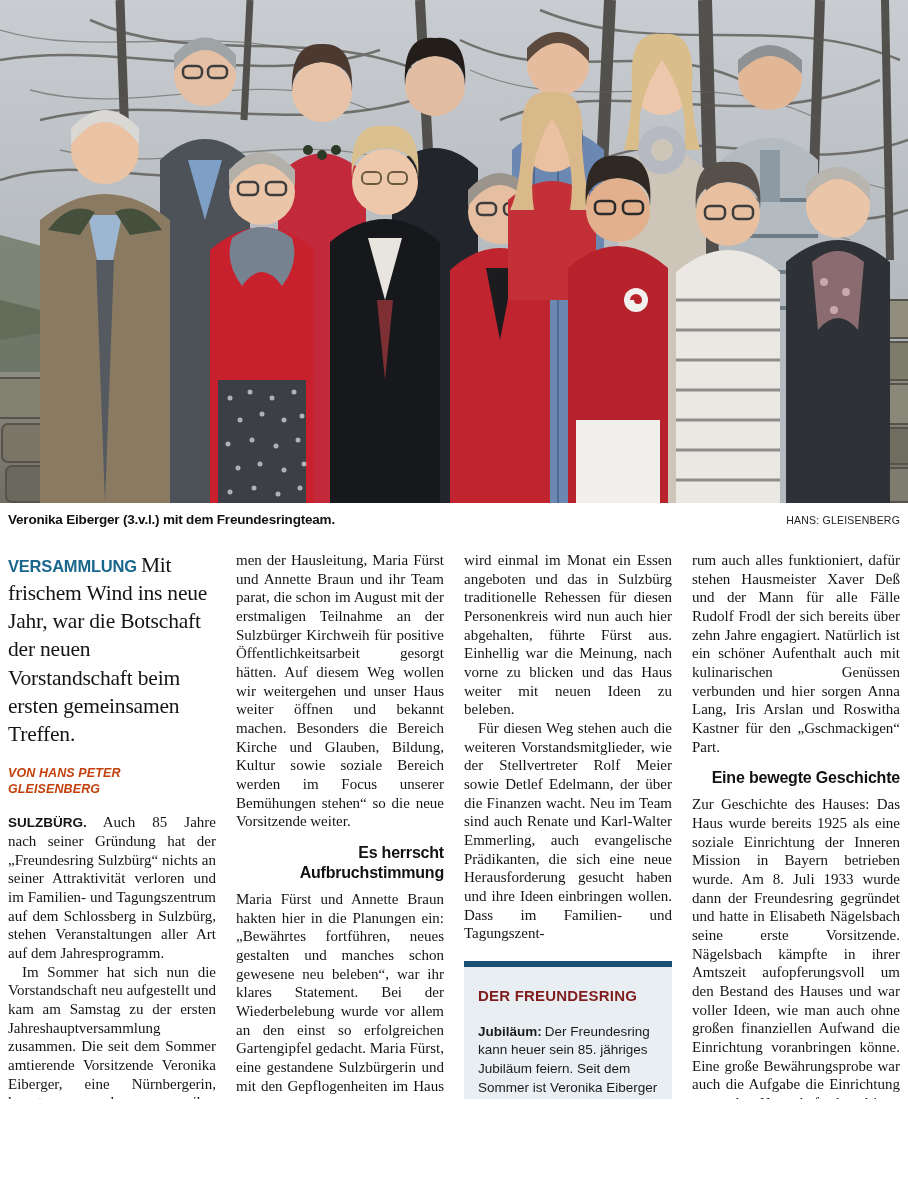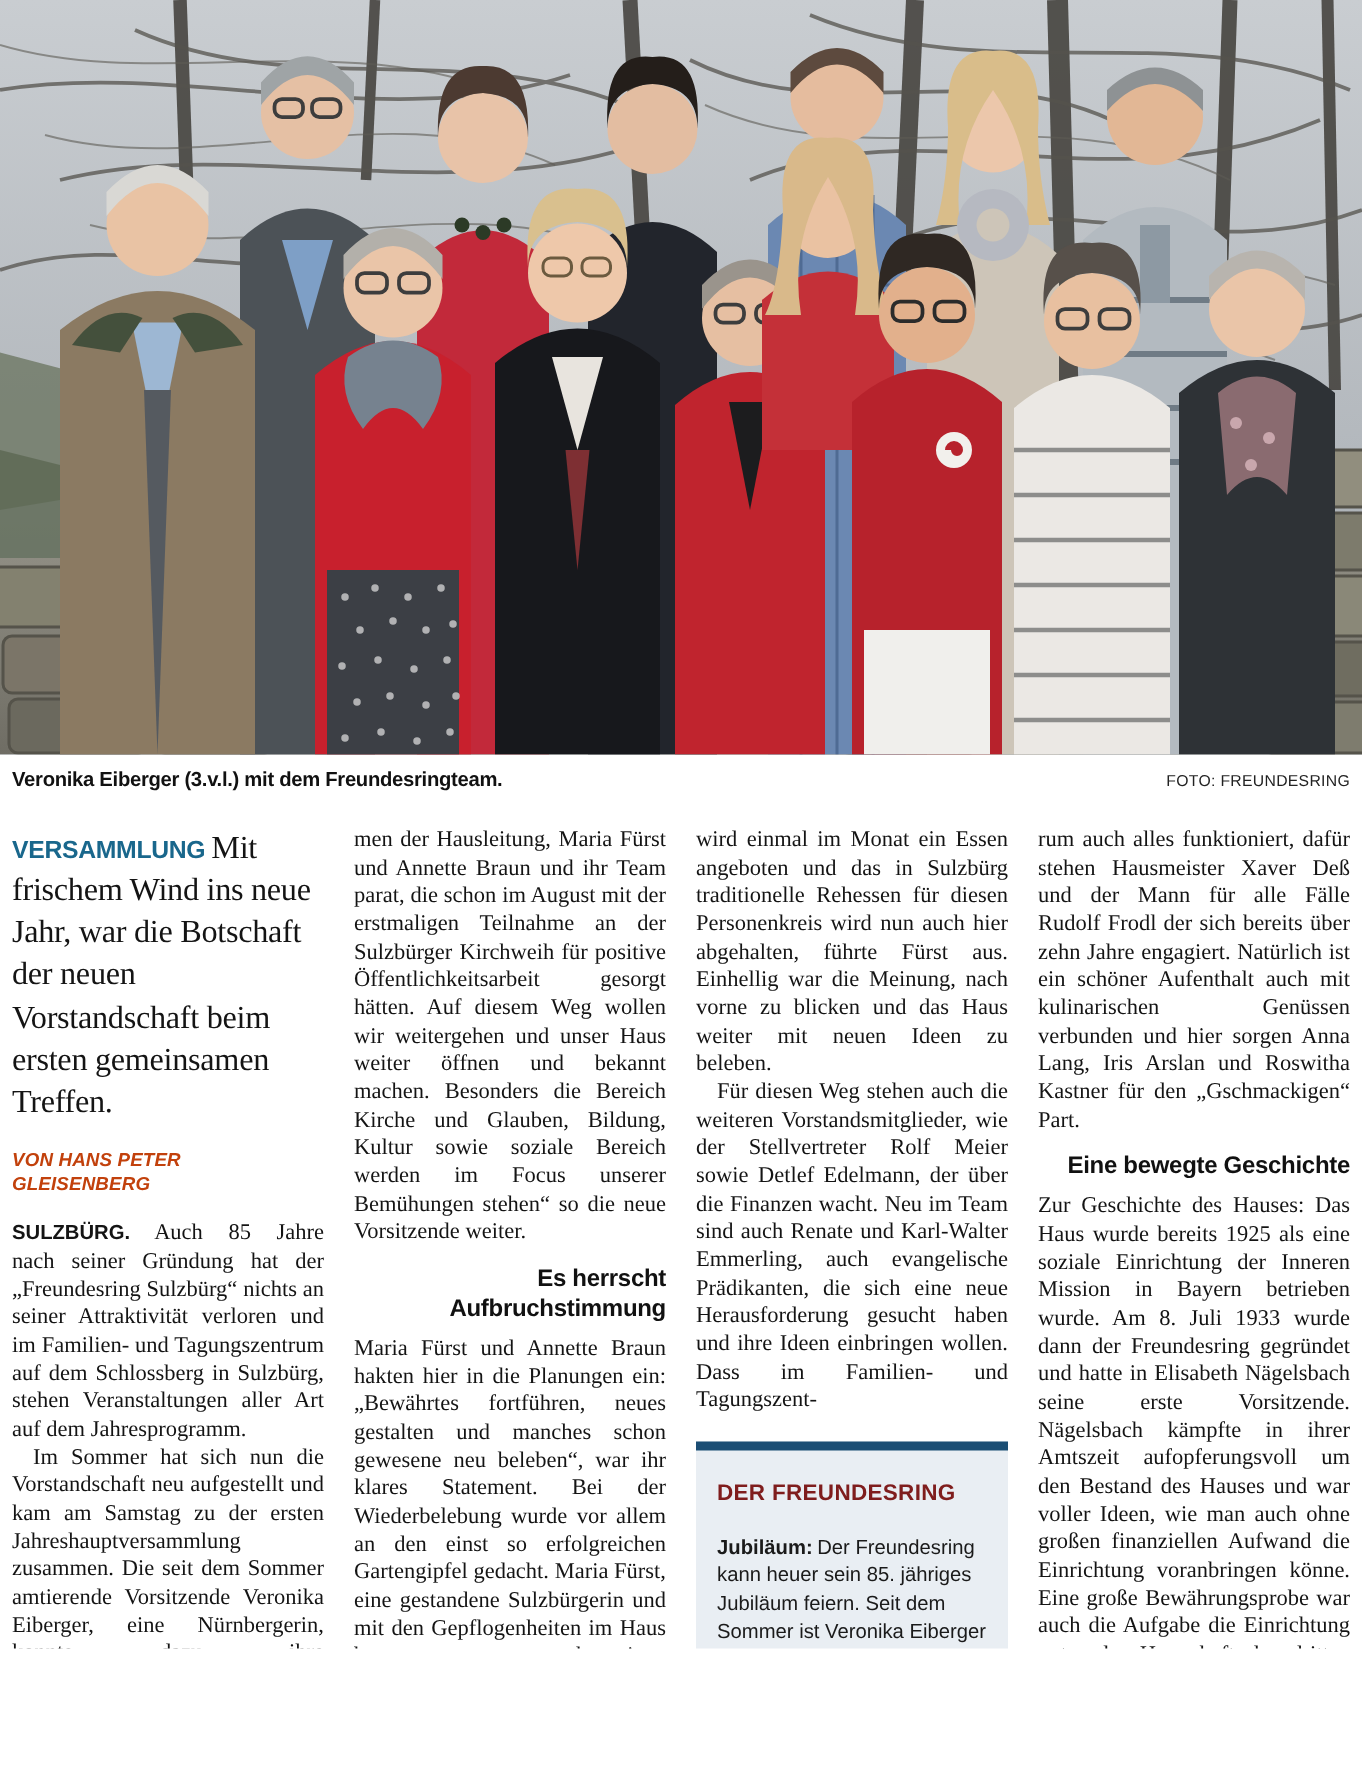--- a/index.html
+++ b/index.html
@@ -9,21 +9,21 @@
     background:#ffffff;
     overflow:hidden;
     font-family:"Liberation Serif", serif;
     color:#141414;
   }
   
   .photo-wrap{width:908px;height:503px;overflow:hidden;background:#b9bec2;}
   .photo-wrap svg{display:block;}
   
   .caption-row{
-    display:flex;justify-content:space-between;align-items:center;
+    display:flex;justify-content:space-between;align-items:flex-start;
     padding:9px 8px 0 8px;
   }
   .caption{
     font-family:"Liberation Sans", sans-serif;
     font-weight:bold;font-size:13.5px;letter-spacing:-0.2px;color:#111;
   }
   .credit{
     font-family:"Liberation Sans", sans-serif;
     font-size:10.5px;color:#222;letter-spacing:0.2px;padding-top:2px;
   }
@@ -328,21 +328,21 @@
           <circle cx="846" cy="292" r="4" fill="#c9a7ad"></circle>
           <circle cx="834" cy="310" r="4" fill="#c9a7ad"></circle>
         <circle cx="838" cy="206" r="32" fill="#eac5a8"></circle>
         <path d="M806,200 Q838,158 870,200 L870,184 Q838,150 806,184 Z" fill="#b8b4ae"></path>
       </g>
     </svg>
   </div>
 
   <div class="caption-row">
     <div class="caption">Veronika Eiberger (3.v.l.) mit dem Freundesringteam.</div>
-    <div class="credit">FOTO: FREUNDESRING</div>
+    <div class="credit">HANS: GLEISENBERG</div>
   </div>
 
 
   <div class="article">
 
     <div class="col">
       <p class="lead"><span class="kicker">VERSAMMLUNG</span><span>Mit frischem Wind ins neue Jahr, war die Botschaft der neuen Vorstandschaft beim ersten gemeinsamen Treffen.</span></p>
       <div class="byline">VON HANS PETER GLEISENBERG</div>
       <p><span class="lead-in">SULZBÜRG.</span><span>Auch 85 Jahre nach seiner Gründung hat der „Freundesring Sulzbürg“ nichts an seiner Attraktivität verloren und im Familien- und Tagungszentrum auf dem Schlossberg in Sulzbürg, stehen Veranstaltungen aller Art auf dem Jahresprogramm.</span></p>
       <p class="indent">Im Sommer hat sich nun die Vorstandschaft neu aufgestellt und kam am Samstag zu der ersten Jahreshauptversammlung zusammen. Die seit dem Sommer amtierende Vorsitzende Veronika Eiberger, eine Nürnbergerin, konnte dazu ihre Vorstandskollegen und gut 30 Mitglieder begrüßen. Gleich zu Beginn gab sie ihrer Freude Ausdruck, dass die Startphase der Neubesetzung erfolgreich verlaufen sei: „Wir haben schnell zusammen gefunden und jeder hat sich bestens eingearbeitet, sodass der Hausbetrieb reibungslos weiterlief“, so Eiberger. Besonders Lob hatte sie für die beiden Da-</p>

